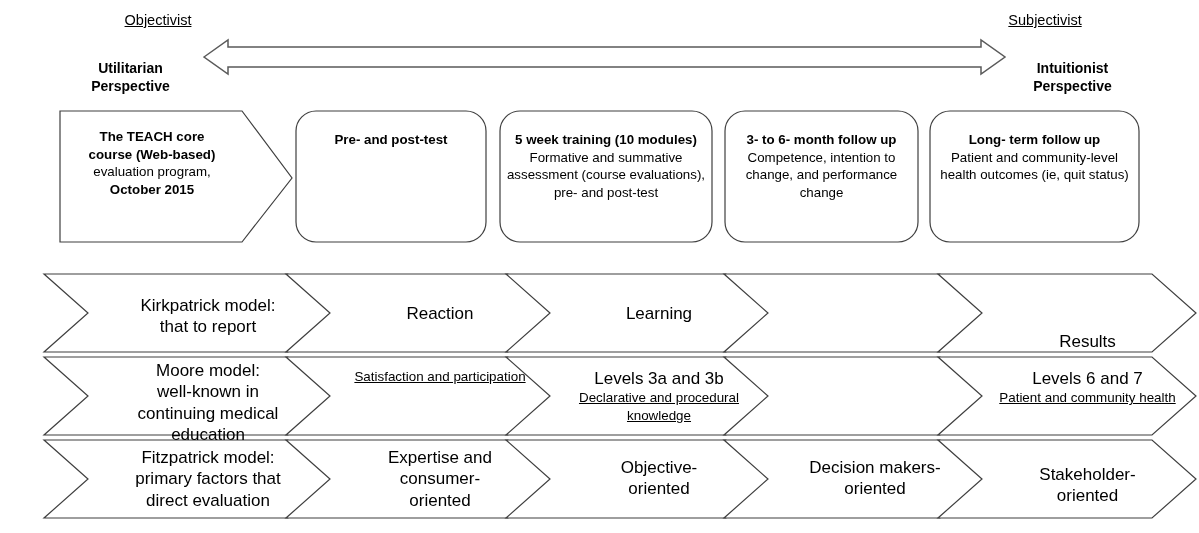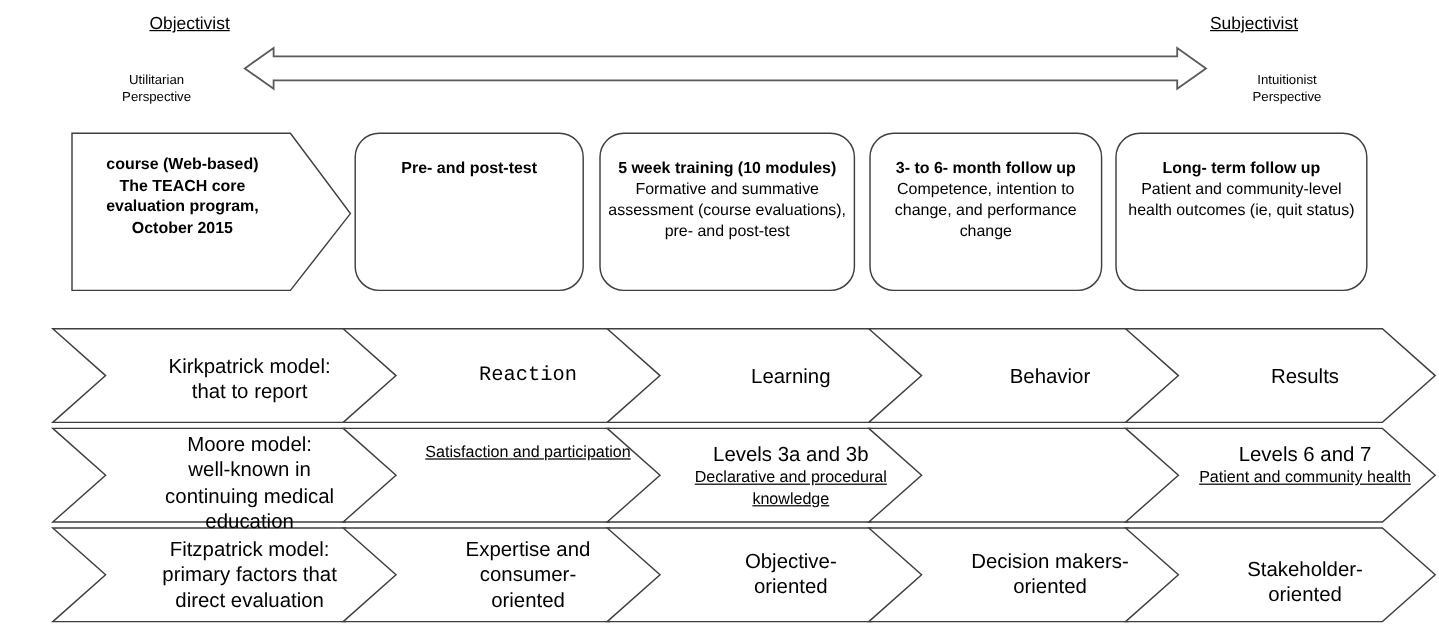--- a/index.html
+++ b/index.html
@@ -18,22 +18,22 @@
   .arrow-stroke{fill:none;stroke:#5a5a5a;stroke-width:1.5;stroke-linejoin:miter;}
 
   
   .t{position:absolute;text-align:center;line-height:1.24;color:#000;}
   .axis-label{
     font-size:14.5px;
     text-decoration:underline;
     white-space:nowrap;
   }
   .persp{
-    font-size:11px;
-    font-weight:normal;
+    font-size:14px;
+    font-weight:bold;
     line-height:1.28;
     white-space:pre-line;
   }
   .stage-box-text{font-size:13.3px;line-height:1.33;}
   .stage-box-text .ttl{font-weight:bold;display:block;}
   .stage-box-text .sub{display:block;}
 
   .chev-text{font-size:17px;line-height:1.26;}
   .chev-text .main{display:block;}
   .chev-text .sub2{display:block;font-size:13.4px;line-height:1.28;text-decoration:underline;}
@@ -94,23 +94,23 @@
 
   <div class="t axis-label" style="left:985px;top:12px;width:120px;">Subjectivist</div>
 
   <div class="t persp" style="left:58px;top:60px;width:145px;">Utilitarian
 Perspective</div>
 
   <div class="t persp" style="left:995px;top:60px;width:155px;">Intuitionist
 Perspective</div>
 
   <div class="t stage-box-text" style="left:62px;top:128px;width:180px;">
+    <span class="ttl" style="font-weight:bold;">The TEACH core</span>
     <span class="ttl" style="font-weight:bold;">course (Web-based)</span>
-    <span class="ttl" style="font-weight:bold;">The TEACH core</span>
-    <span class="ttl" style="font-weight:bold;">evaluation program,</span>
+    <span class="ttl" style="font-weight:normal;">evaluation program,</span>
     <span class="ttl" style="font-weight:bold;">October 2015</span>
   </div>
 
   <div class="t stage-box-text" style="left:300px;top:131px;width:182px;">
     <span class="ttl">Pre- and post-test</span>
   </div>
 
   <div class="t stage-box-text" style="left:502px;top:131px;width:208px;">
     <span class="ttl">5 week training (10 modules)</span>
     <span class="sub">Formative and summative assessment (course evaluations), pre- and post-test</span>
@@ -124,30 +124,27 @@
   <div class="t stage-box-text" style="left:932px;top:131px;width:205px;">
     <span class="ttl">Long- term follow up</span>
     <span class="sub">Patient and community-level health outcomes (ie, quit status)</span>
   </div>
 
   <div class="t chev-text" style="left:92px;top:295px;width:232px;">
     <span class="main" style="white-space:pre-line;">Kirkpatrick model:
 that to report</span>
   </div>
   <div class="t chev-text" style="left:334px;top:303px;width:212px;">
-    <span class="main" style="white-space:pre-line;font-family:Liberation Mono, monospace;">Reaction</span>
+    <span class="main" style="white-space:pre-line;">Reaction</span>
   </div>
   <div class="t chev-text" style="left:553px;top:303px;width:212px;">
     <span class="main" style="white-space:pre-line;">Learning</span>
   </div>
-  <div class="t chev-text" style="left:770px;top:303px;width:210px;">
-    <span class="main" style="white-space:pre-line;">Behavior</span>
-  </div>
   <div class="t chev-text" style="left:985px;top:303px;width:205px;">
-    <span class="main" style="white-space:pre-line;">Results</span>
+    <span class="main" style="white-space:pre-line;margin-top:28px;">Results</span>
   </div>
 
   <div class="t chev-text" style="left:92px;top:360px;width:232px;">
     <span class="main" style="white-space:pre-line;">Moore model:
 well-known in
 continuing medical
 education</span>
   </div>
   <div class="t chev-text" style="left:334px;top:368px;width:212px;">
     <span class="sub2">Satisfaction and participation</span>

